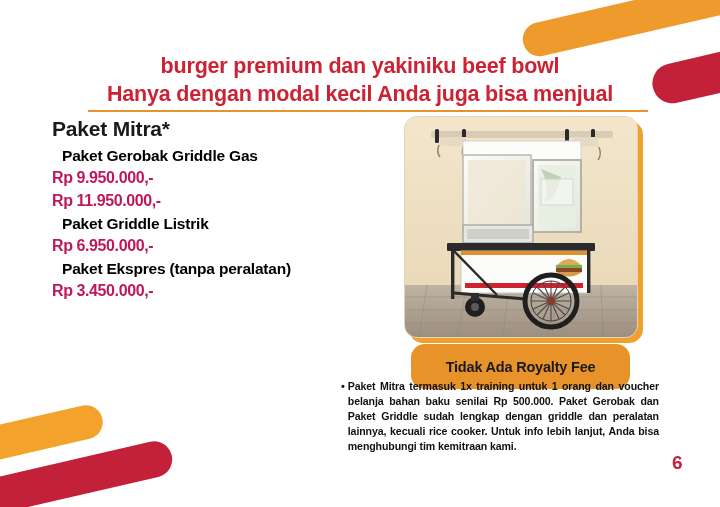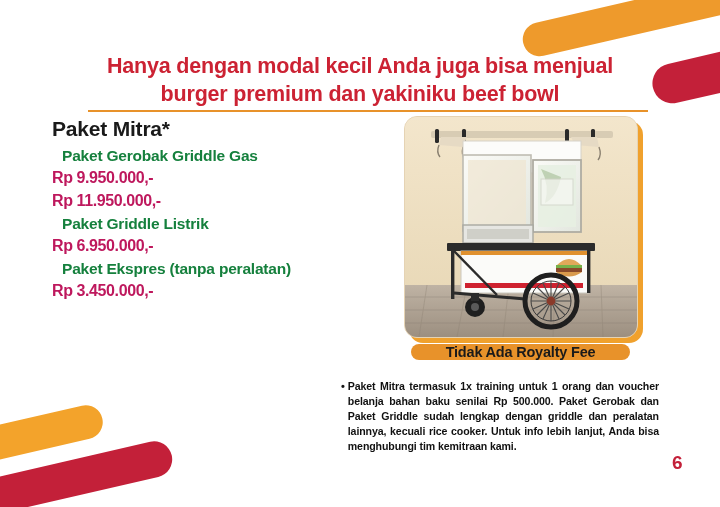--- a/index.html
+++ b/index.html
@@ -89,21 +89,21 @@
     color: #1A1A1A;
     letter-spacing: -0.2px;
     margin: 0 0 4px 0;
   }
   .pkg {
     margin-bottom: 2px;
   }
   .pkg-name {
     font-size: 15.5px;
     font-weight: bold;
-    color: #15803d;
+    color: #000000;
     letter-spacing: -0.2px;
     padding-left: 10px;
     line-height: 1.42;
   }
   .pkg-price {
     font-size: 16px;
     font-weight: bold;
     color: #be185d;
     letter-spacing: -0.4px;
     line-height: 1.32;
@@ -138,21 +138,21 @@
     border: 1px solid #E5D3B4;
   }
   .photo svg { display: block; }
 
   
   .pill {
     position: absolute;
     top: 344px;
     left: 411px;
     width: 219px;
-    height: 16px;
+    height: 45px;
     background: #E8922A;
     border-radius: 14px;
     display: flex;
     align-items: center;
     justify-content: center;
     color: #1A1A1A;
     font-size: 14.5px;
     font-weight: bold;
     letter-spacing: -0.2px;
   }
@@ -193,22 +193,22 @@
 <body>
 
 <div id="slide">
 
   <div class="deco-bar deco-tr-orange"></div>
   <div class="deco-bar deco-tr-crimson"></div>
   <div class="deco-bar deco-bl-orange"></div>
   <div class="deco-bar deco-bl-crimson"></div>
 
   <div class="headline">
+    <div>burger premium dan yakiniku beef bowl</div>
     <div>Hanya dengan modal kecil Anda juga bisa menjual</div>
-    <div>burger premium dan yakiniku beef bowl</div>
   </div>
   <div class="headline-rule"></div>
 
   <div class="packages">
     <div class="section-title">Paket Mitra*</div>
 
     <div class="pkg">
       <div class="pkg-name">Paket Gerobak Griddle Gas</div>
       <div class="pkg-price">Rp 9.950.000,-</div>
     </div>

